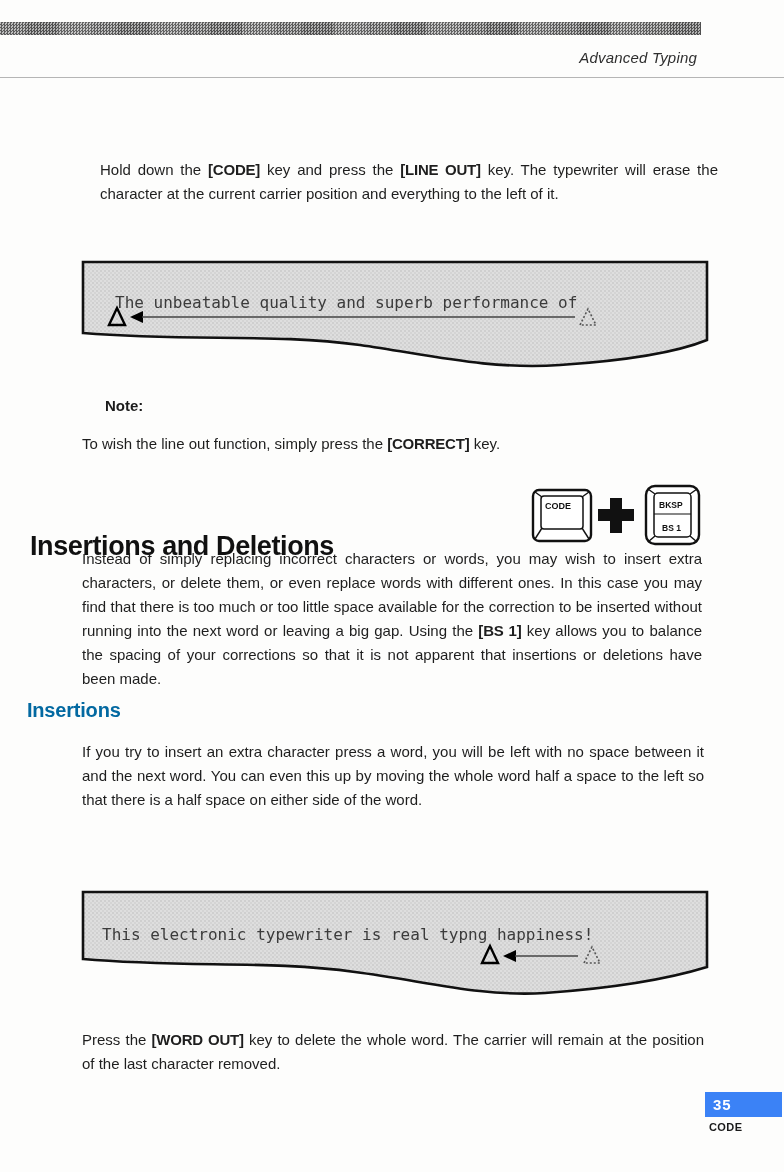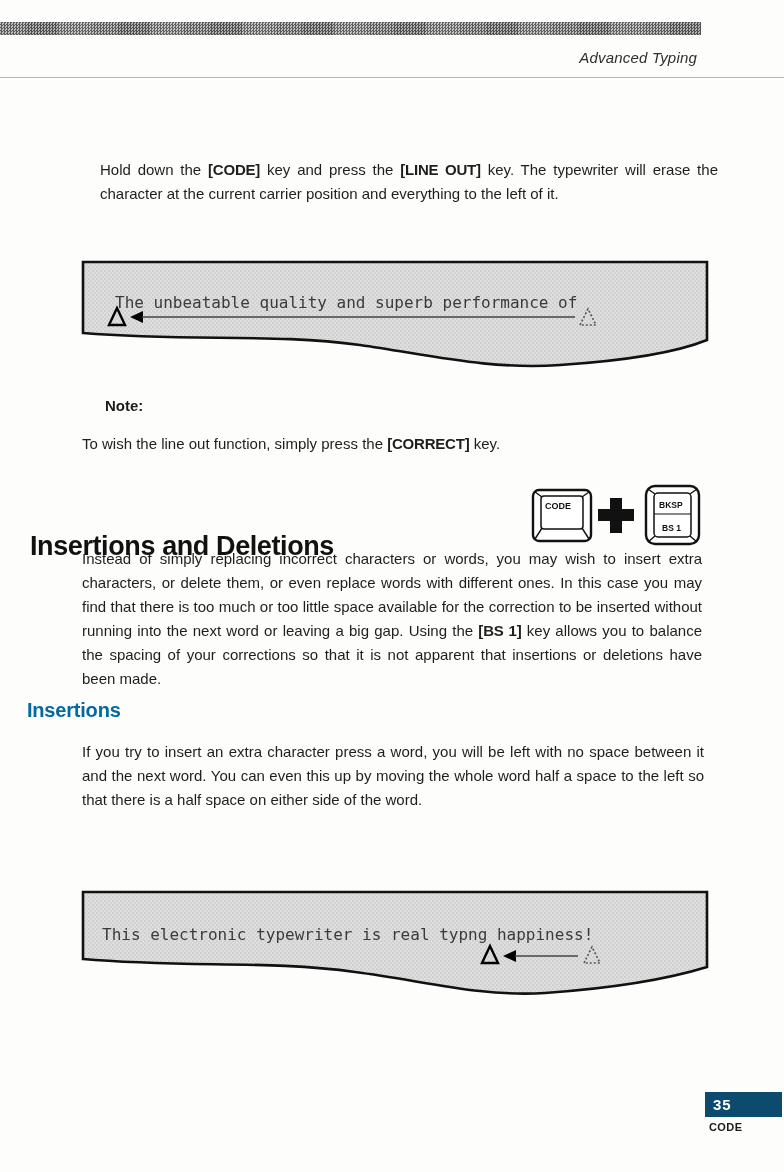--- a/index.html
+++ b/index.html
@@ -54,21 +54,21 @@
   .type-text{
     font-family:"DejaVu Sans Mono", monospace;
     font-size:16px;fill:#3b3b3b;
   }
   .key-label{
     font-family:"Liberation Sans", sans-serif;
     font-weight:700;fill:#111;
   }
   .page-badge{
     position:absolute;left:705px;top:1092px;width:77px;height:25px;
-    background:#0c4a6e;color:#ffffff;
+    background:#3b82f6;color:#ffffff;
     font-size:15px;font-weight:700;
     line-height:25px;padding-left:8px;box-sizing:border-box;
     letter-spacing:1px;
   }
   .brand-label{
     position:absolute;left:709px;top:1121px;
     font-size:11px;font-weight:700;letter-spacing:.4px;color:#1a1a1a;
   }
 </style>
 </head>
@@ -151,17 +151,18 @@
       </pattern>
     </defs>
     <path d="M 3,4 L 627,4 L 627,79 C 585,92 535,100 465,105 C 400,109 345,93 275,84 C 190,72 105,80 3,71 Z" fill="url(#ht2)" stroke="#111" stroke-width="2.6"></path>
     <text class="type-text" x="22" y="52">This electronic typewriter is real typng happiness!</text>
     <polygon points="402,75 410,58 418,75" fill="none" stroke="#000" stroke-width="2.4"></polygon>
     <polygon points="423,68 436,62 436,74" fill="#000"></polygon>
     <line x1="435" y1="68" x2="498" y2="68" stroke="#444" stroke-width="1.4"></line>
     <polygon points="504,75 512,59 520,75" fill="none" stroke="#555" stroke-width="1.6" stroke-dasharray="2,2"></polygon>
   </svg>
 
+  <div class="para just" style="left:82px;top:1028px;width:622px;"><span>Press the </span><span class="b">[WORD OUT]</span><span> key to delete the whole word. The carrier will remain at the position of the last character removed.</span></div>
 
   <div class="page-badge">35</div>
   <div class="brand-label">CODE</div>
 
 </div>
 
 </body></html>

